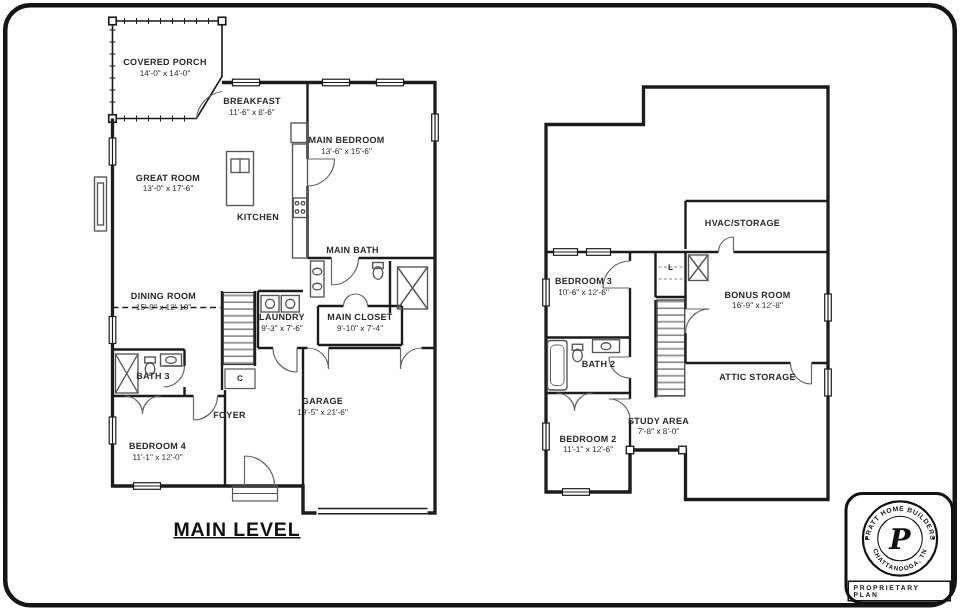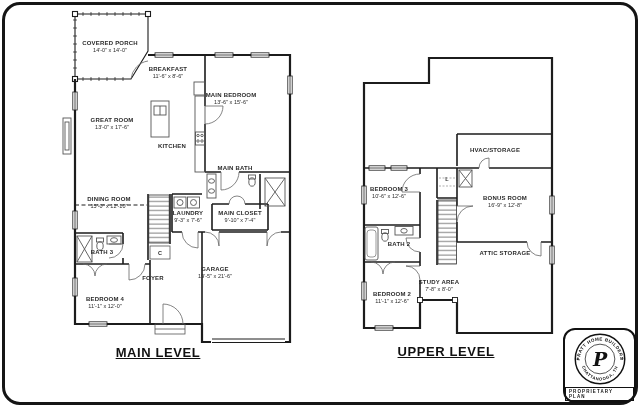--- a/index.html
+++ b/index.html
@@ -353,21 +353,20 @@
       <div class="room-name">STUDY AREA</div>
       <div class="room-dims">7'-8" x 8'-0"</div>
     </div>
     <div class="room-label" style="left:37px; top:251px;">
       <div class="room-name">BEDROOM 2</div>
       <div class="room-dims">11'-1" x 12'-6"</div>
     </div>
   </div>
 
   <div class="level-caption" style="left:158px; top:345px;">MAIN LEVEL</div>
-  <div class="level-caption" style="left:446px; top:344px;">UPPER LEVEL</div>
 
   <div class="stamp-box">
     <svg width="56" height="56" viewBox="0 0 60 60">
       <defs>
         <path id="arcTop" d="M 7.5,32 A 22.5,22.5 0 1 1 52.5,32" fill="none"></path>
         <path id="arcBot" d="M 10.5,27 A 20.5,20.5 0 1 0 49.5,27" fill="none"></path>
       </defs>
       <circle cx="30" cy="30" r="27.5" fill="none" stroke="#111" stroke-width="1.6"></circle>
       <circle cx="30" cy="30" r="16.5" fill="none" stroke="#111" stroke-width="0.8"></circle>
       <circle cx="5" cy="30" r="0.9" fill="#111"></circle>

